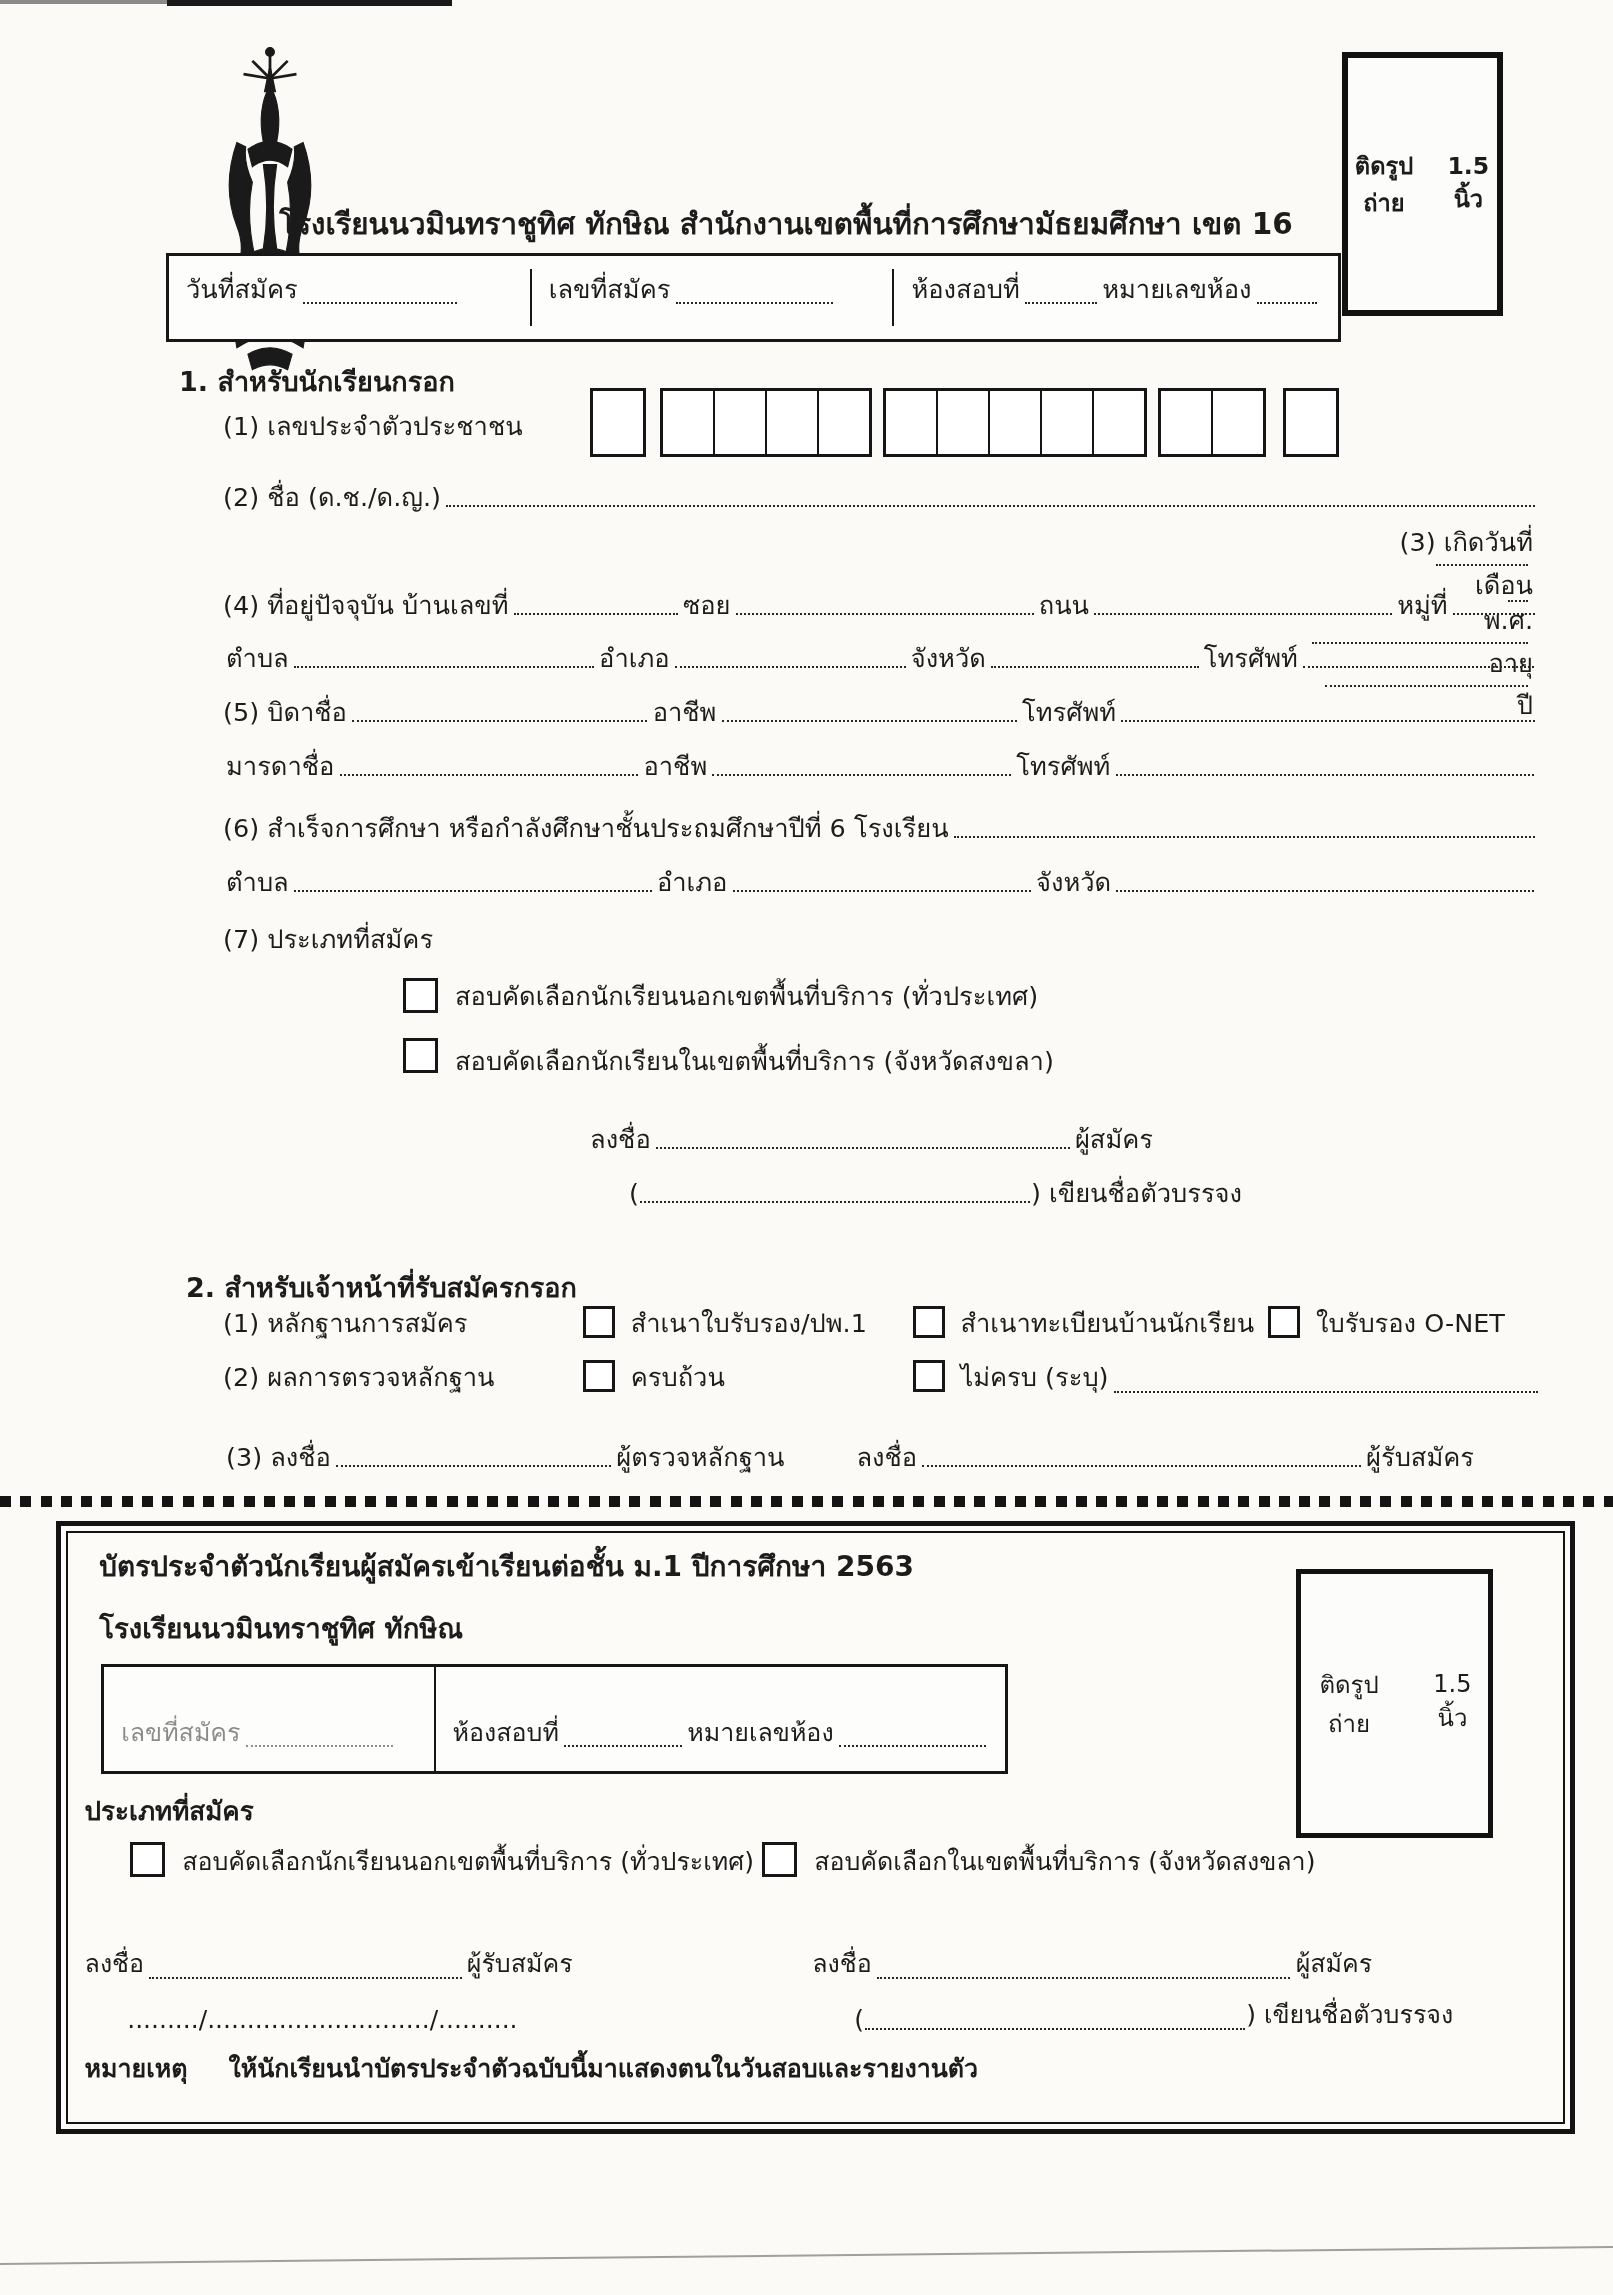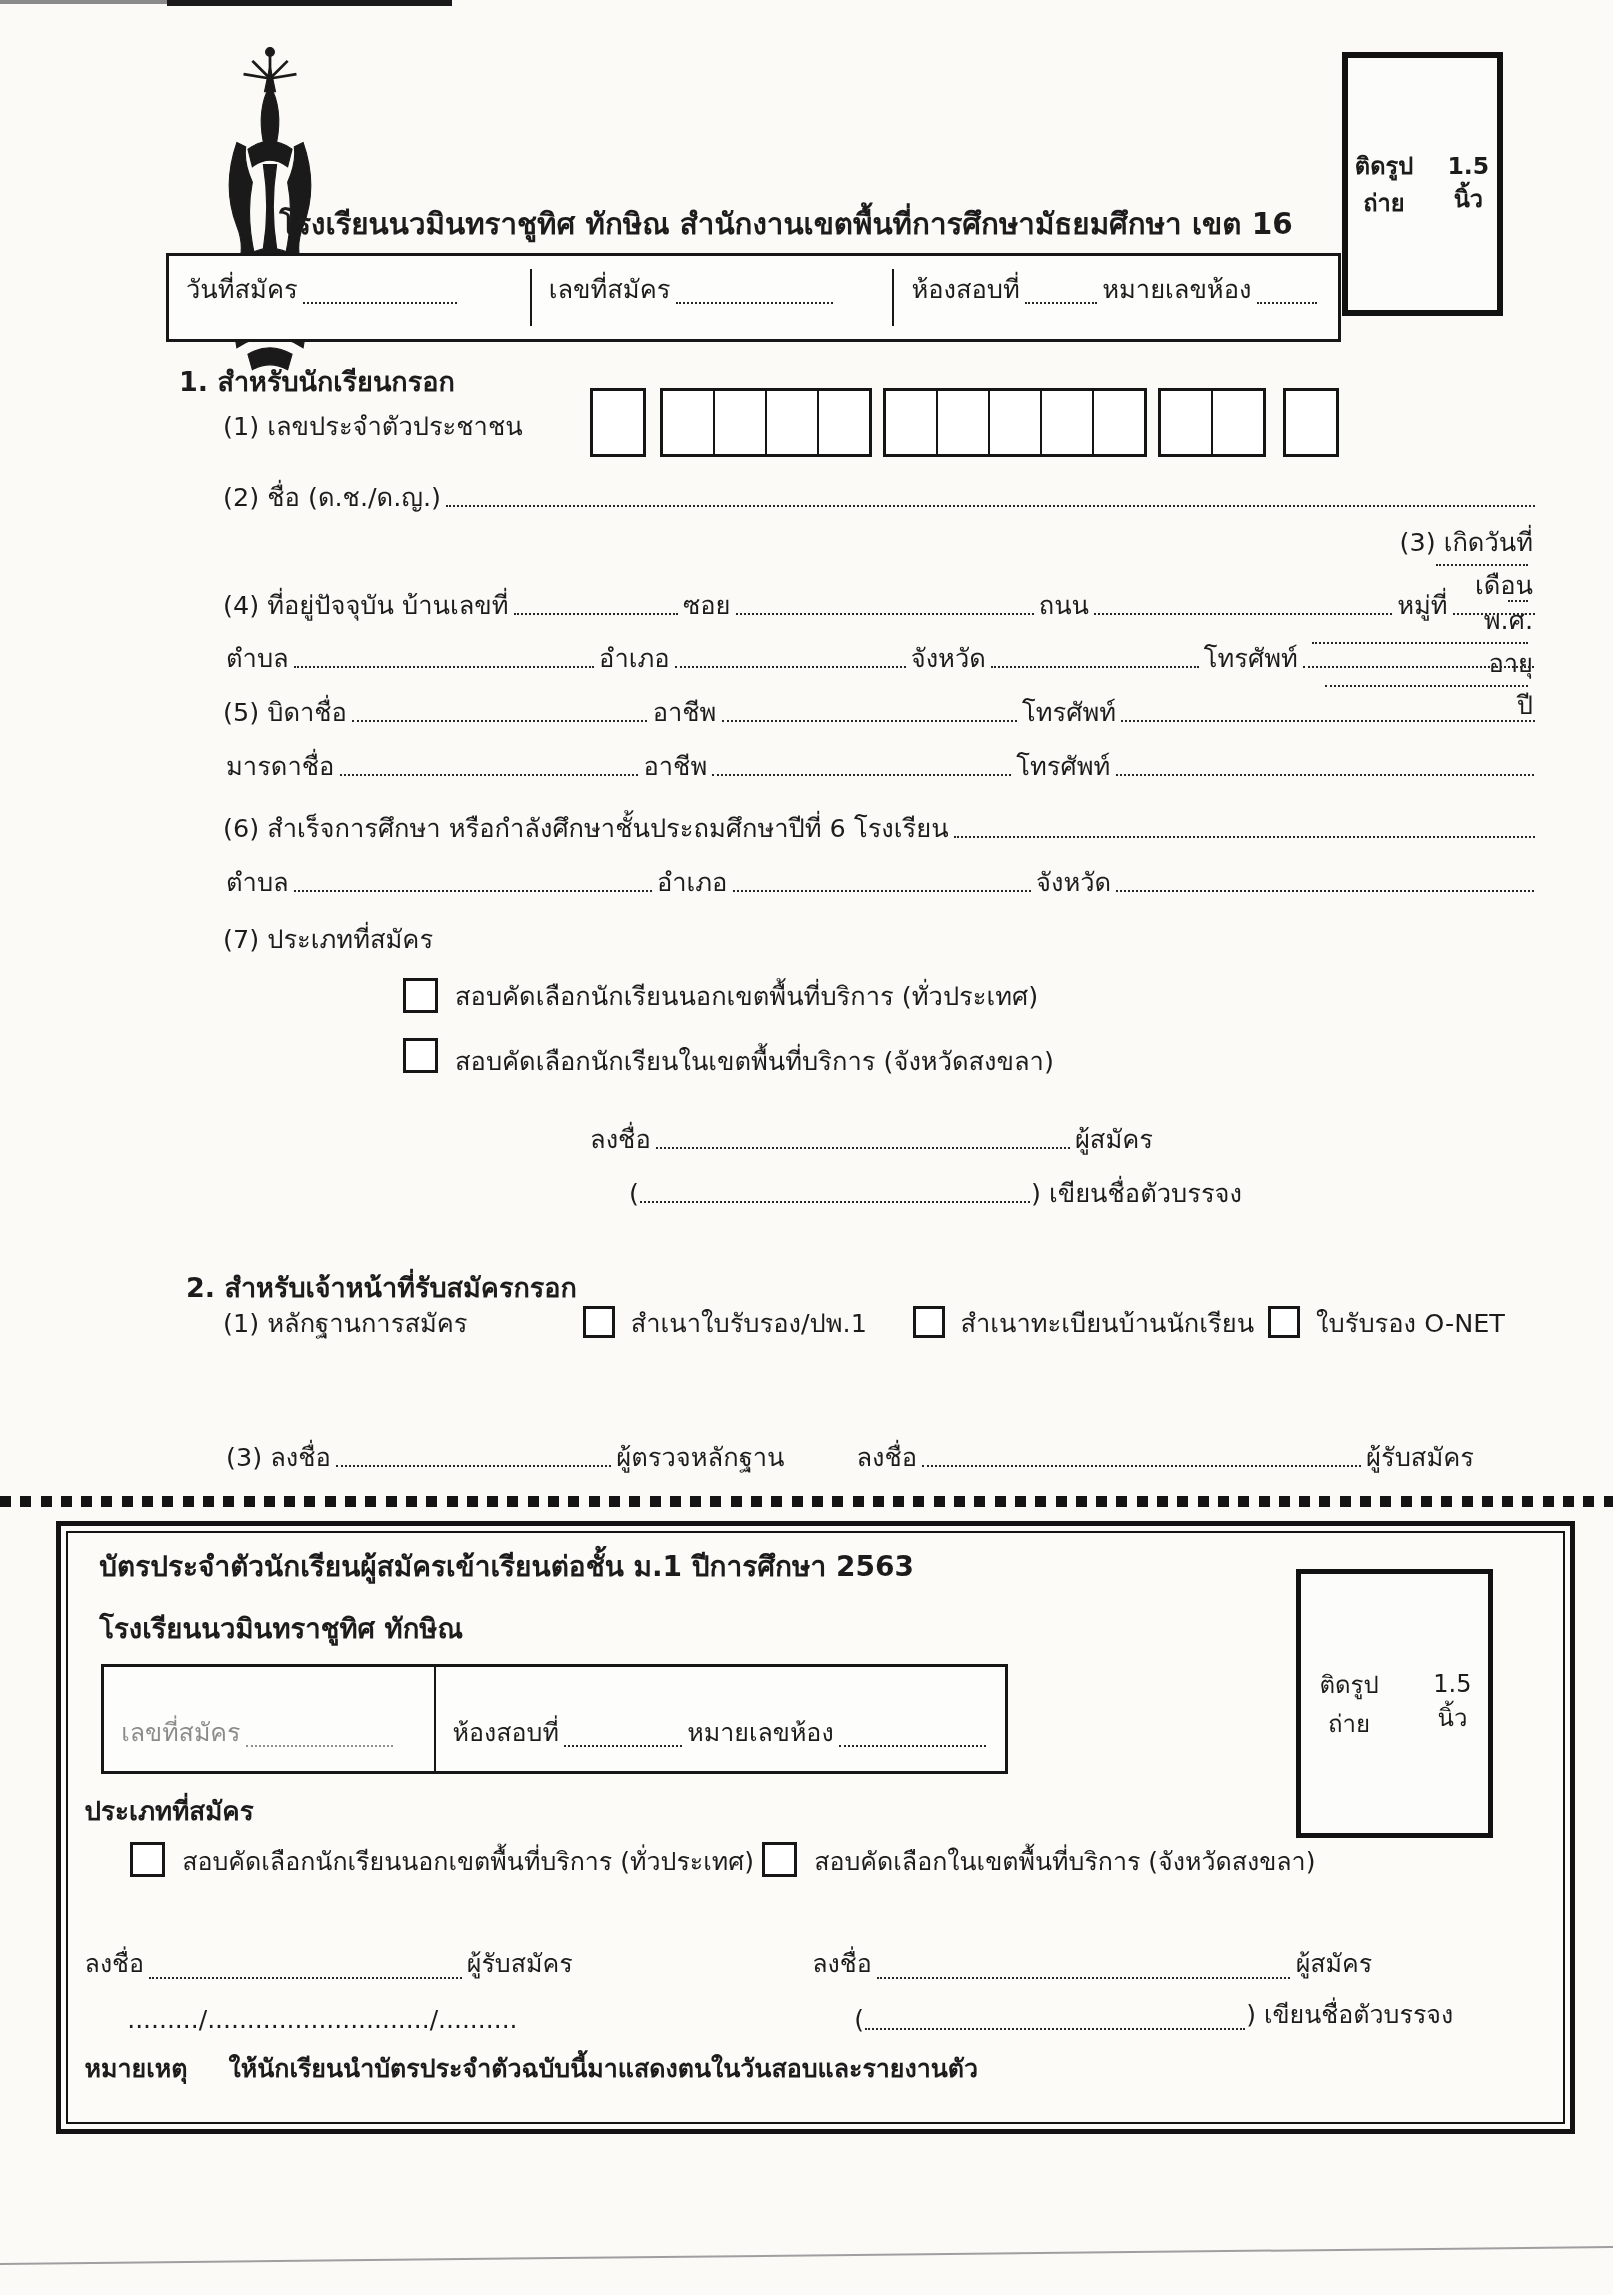--- a/index.html
+++ b/index.html
@@ -242,20 +242,28 @@
   <div class="row" style="left:223px;top:1303px;width:1320px;align-items:center;height:41px;">
     <span style="flex:0 0 360px;">(1) หลักฐานการสมัคร</span>
     <span class="cb" style="width:26px;height:26px;margin-right:15.7px;"></span>
     <span style="flex:0 0 282px;">สำเนาใบรับรอง/ปพ.1</span>
     <span class="cb" style="width:26px;height:26px;margin-right:15.7px;"></span>
     <span style="flex:0 0 308px;">สำเนาทะเบียนบ้านนักเรียน</span>
     <span class="cb" style="width:26px;height:26px;margin-right:15.7px;"></span>
     <span>ใบรับรอง O-NET</span>
   </div>
 
+  <div class="row" style="left:223px;top:1357px;width:1320px;align-items:center;height:41px;">
+    <span style="flex:0 0 360px;">(2) ผลการตรวจหลักฐาน</span>
+    <span class="cb" style="width:26px;height:26px;margin-right:15.7px;"></span>
+    <span style="flex:0 0 282px;">ครบถ้วน</span>
+    <span class="cb" style="width:26px;height:26px;margin-right:15.7px;"></span>
+    <span>ไม่ครบ (ระบุ)</span>
+    <span class="dots" style="align-self:flex-end;"></span>
+  </div>
 
   <div class="row" style="left:226px;top:1434px;width:1248px;">
     <span>(3) ลงชื่อ</span>
     <span class="dots fx" style="width:275px;"></span>
     <span>ผู้ตรวจหลักฐาน</span>
     <span style="flex:0 0 72px;"></span>
     <span>ลงชื่อ</span>
     <span class="dots"></span>
     <span>ผู้รับสมัคร</span>
   </div>

